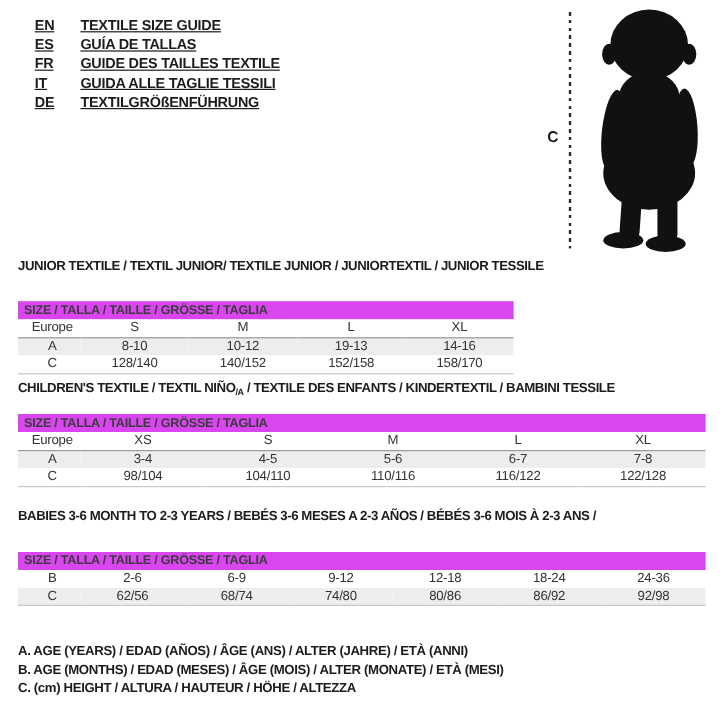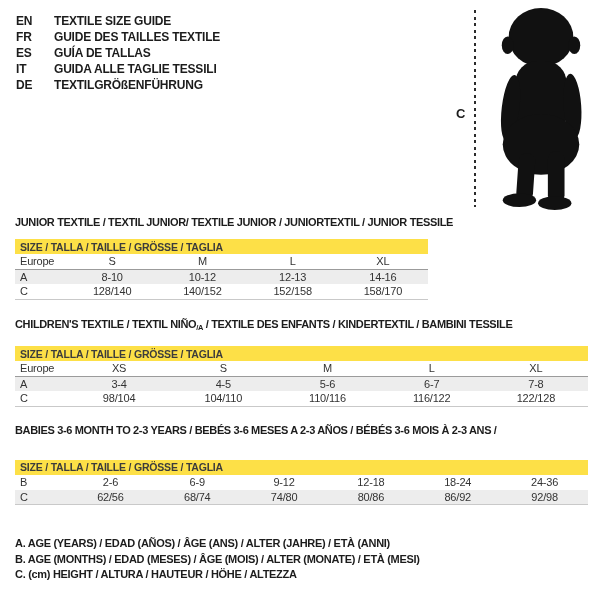--- a/index.html
+++ b/index.html
@@ -5,78 +5,78 @@
   html,body { margin:0; padding:0; background:#ffffff; }
   body {
     width:600px; height:600px;
     font-family:"Liberation Sans", sans-serif;
     color:#1c1c1c;
     -webkit-font-smoothing:antialiased;
   }
   .page { position:relative; width:600px; height:600px; overflow:hidden; background:#fff; }
 
   
-  .lang-list { position:absolute; left:16px; top:13px; }
+  .lang-list { position:absolute; left:29px; top:13px;text-decoration:underline; }
   .lang-row { display:flex; font-weight:bold; font-size:12px; line-height:16px; letter-spacing:-0.2px; white-space:nowrap; }
   .lang-code { width:38px; flex:0 0 38px; }
 
   
   .figure-area { position:absolute; left:450px; top:5px; width:150px; height:206px; }
   .measure-c { position:absolute; left:6px; top:101px; font-weight:bold; font-size:13px; }
   .dotted-line { position:absolute; left:24px; top:5px; width:2px; height:197px;
     background:repeating-linear-gradient(to bottom,#2b2b2b 0 3px, transparent 3px 6.5px); }
   svg.baby { position:absolute; left:32px; top:1px; }
   svg.baby * { fill:#111; }
 
   
   .section { position:absolute; left:15px; }
   .s1 { top:216px; }
   .s2 { top:318px; }
   .s3 { top:423px; }
   .sec-title { font-weight:bold; font-size:11px; letter-spacing:-0.35px; color:#1c1c1c; white-space:nowrap; }
-  .s1 .sec-title, .s2 .sec-title { line-height:13px; margin-bottom:10px; }
+  .s1 .sec-title, .s2 .sec-title { line-height:13px; margin-bottom:22px; }
   .s2 .sec-title { margin-bottom:12px; }
   .s3 .sec-title { line-height:14.5px; margin-bottom:22px; }
   .sub { font-size:0.68em; vertical-align:-2px; font-weight:bold; }
 
   table { border-collapse:collapse; table-layout:fixed; }
   table.t1 { width:413px; }
   table.t2, table.t3 { width:573px; }
   col.label-col { width:52px; }
   tr { height:15px; }
-  th.size-bar { background:#fde047; text-align:left; font-size:10.5px; font-weight:bold;
+  th.size-bar { background:#d946ef; text-align:left; font-size:10.5px; font-weight:bold;
     color:#3c3c3c; padding:0 0 0 5px; letter-spacing:-0.2px; white-space:nowrap; }
   td { font-size:11px; color:#333; text-align:center; padding:0; letter-spacing:-0.2px;
     vertical-align:middle; white-space:nowrap; }
-  td.row-label { text-align:left; padding-left:5px; }
+  td.row-label { text-align:center; padding-left:5px; }
   tr.euro td { border-bottom:1px solid #9b9b9b; }
   tr.shade td { background:#ededed; }
   tr.last td { border-bottom:1px solid #c9c9c9; }
 
   
   .legend { position:absolute; left:15px; top:536px; }
   .legend-row { font-weight:bold; font-size:11px; line-height:15.5px; letter-spacing:-0.3px; white-space:nowrap; }
 </style>
 </head>
 <body>
 
 <div class="page">
 
   <div class="lang-list">
     <div class="lang-row">
       <span class="lang-code">EN</span>
       <span class="lang-label">TEXTILE SIZE GUIDE</span>
     </div>
     <div class="lang-row">
+      <span class="lang-code">ES</span>
+      <span class="lang-label">GUÍA DE TALLAS</span>
+    </div>
+    <div class="lang-row">
       <span class="lang-code">FR</span>
       <span class="lang-label">GUIDE DES TAILLES TEXTILE</span>
-    </div>
-    <div class="lang-row">
-      <span class="lang-code">ES</span>
-      <span class="lang-label">GUÍA DE TALLAS</span>
     </div>
     <div class="lang-row">
       <span class="lang-code">IT</span>
       <span class="lang-label">GUIDA ALLE TAGLIE TESSILI</span>
     </div>
     <div class="lang-row">
       <span class="lang-code">DE</span>
       <span class="lang-label">TEXTILGRÖßENFÜHRUNG</span>
     </div>
   </div>
@@ -122,21 +122,21 @@
               <td class="row-label">Europe</td>
               <td>S</td>
               <td>M</td>
               <td>L</td>
               <td>XL</td>
             </tr>
             <tr class="shade">
               <td class="row-label">A</td>
               <td>8-10</td>
               <td>10-12</td>
-              <td>12-13</td>
+              <td>19-13</td>
               <td>14-16</td>
             </tr>
             <tr class="last">
               <td class="row-label">C</td>
               <td>128/140</td>
               <td>140/152</td>
               <td>152/158</td>
               <td>158/170</td>
             </tr>
           </tbody>

